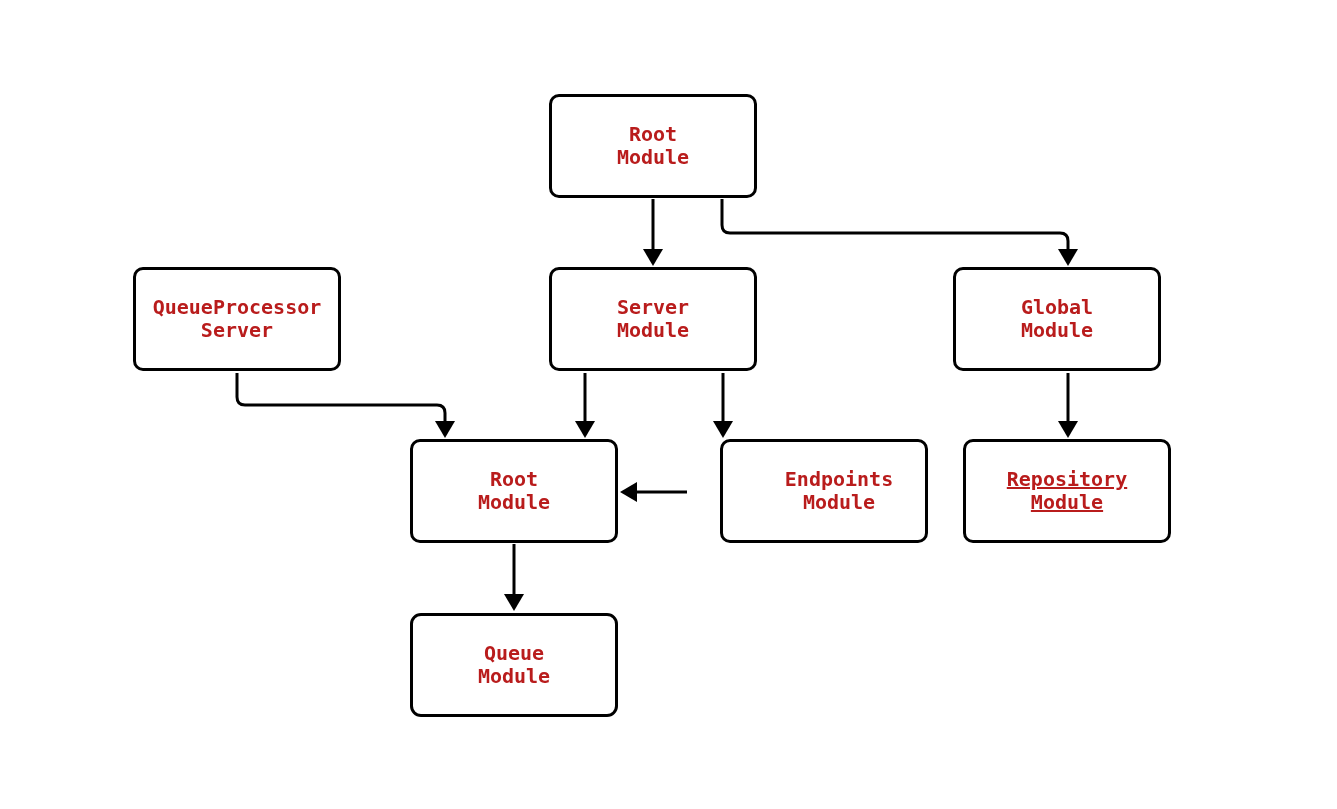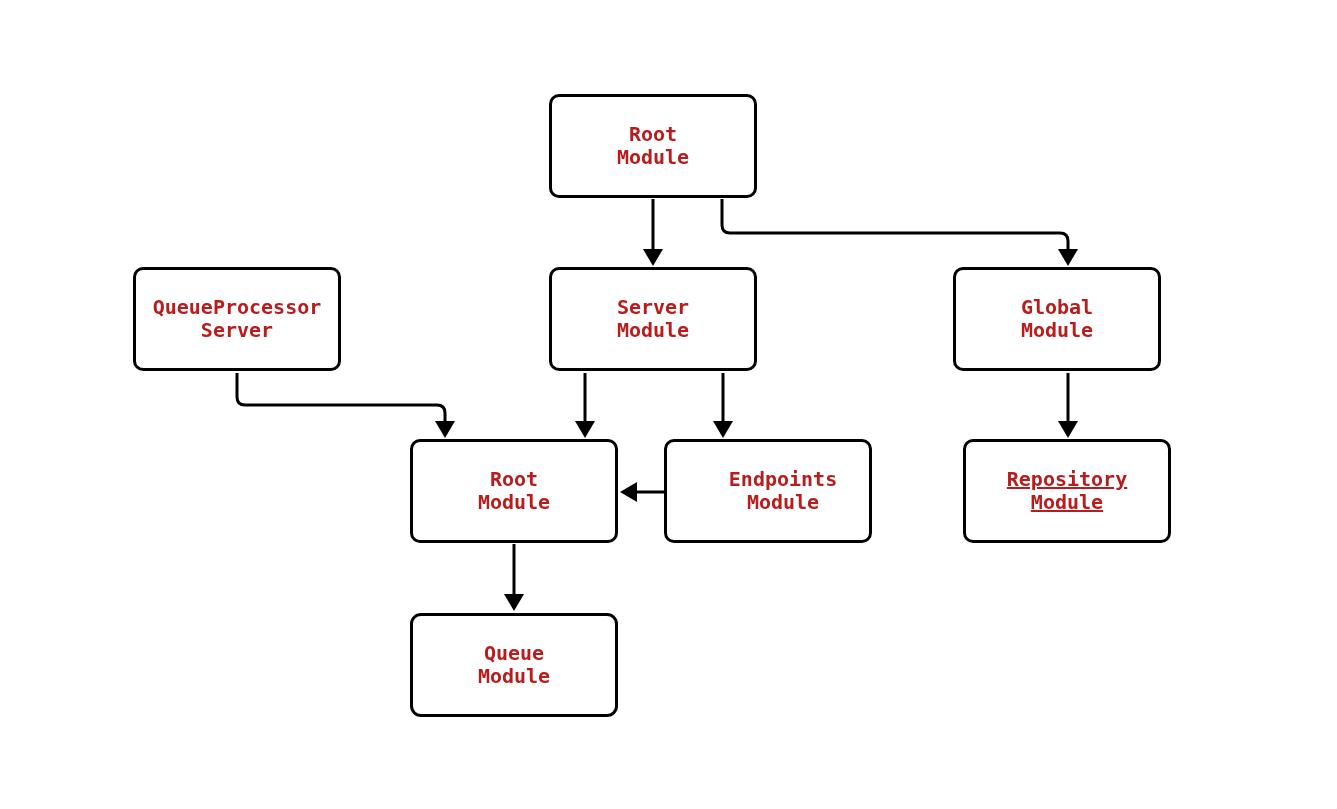--- a/index.html
+++ b/index.html
@@ -107,21 +107,21 @@
 
   <div class="node" style="left:549px; top:267px;">Server
 Module</div>
 
   <div class="node" style="left:908px; top:267px;margin-left:45px;">Global
 Module</div>
 
   <div class="node" style="left:410px; top:439px;">Root
 Module</div>
 
-  <div class="node" style="left:664px; top:439px;padding-left:30px;">Endpoints
+  <div class="node" style="left:720px; top:439px;padding-left:30px;">Endpoints
 Module</div>
 
   <div class="node" style="left:963px; top:439px;text-decoration:underline;">Repository
 Module</div>
 
   <div class="node" style="left:410px; top:613px;border-radius:11px;">Queue
 Module</div>
 
 </div>
 

